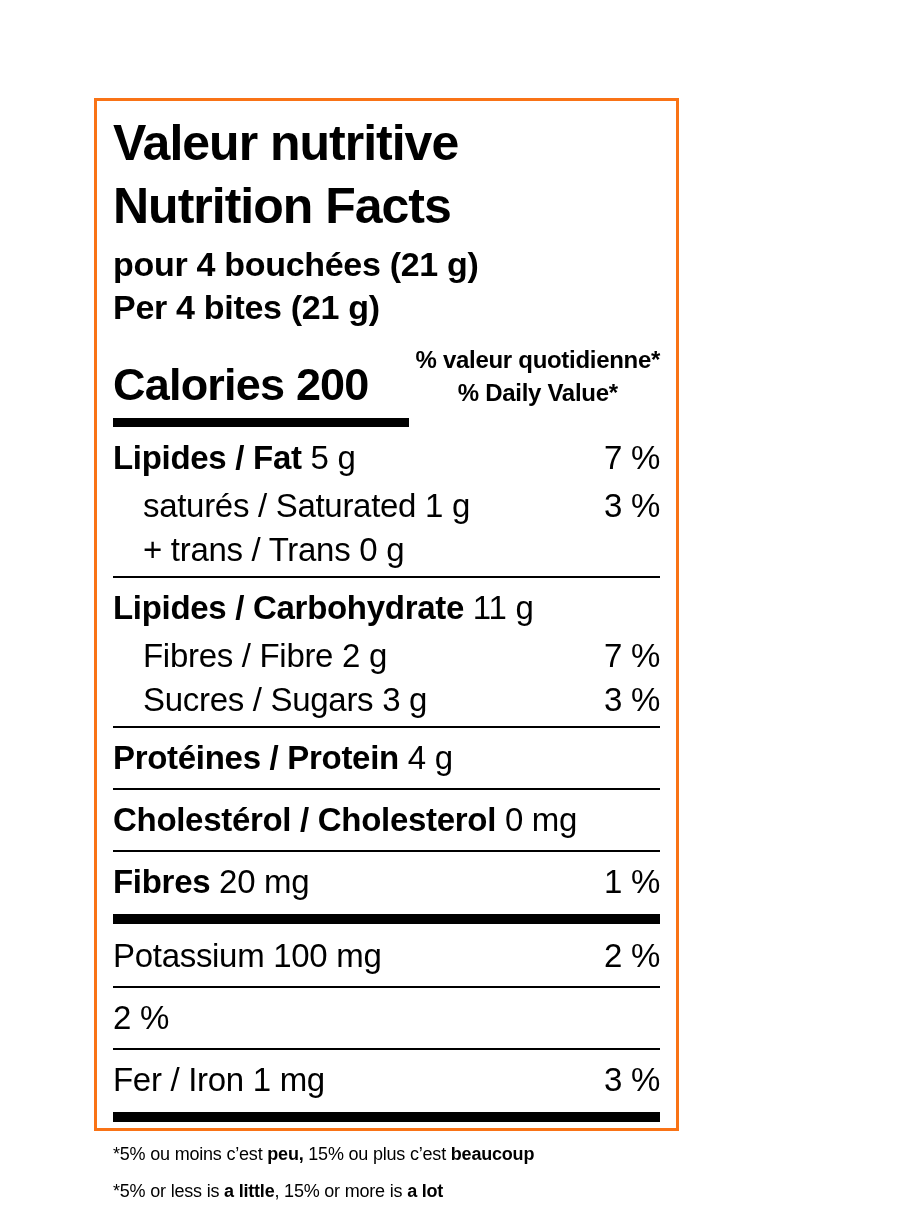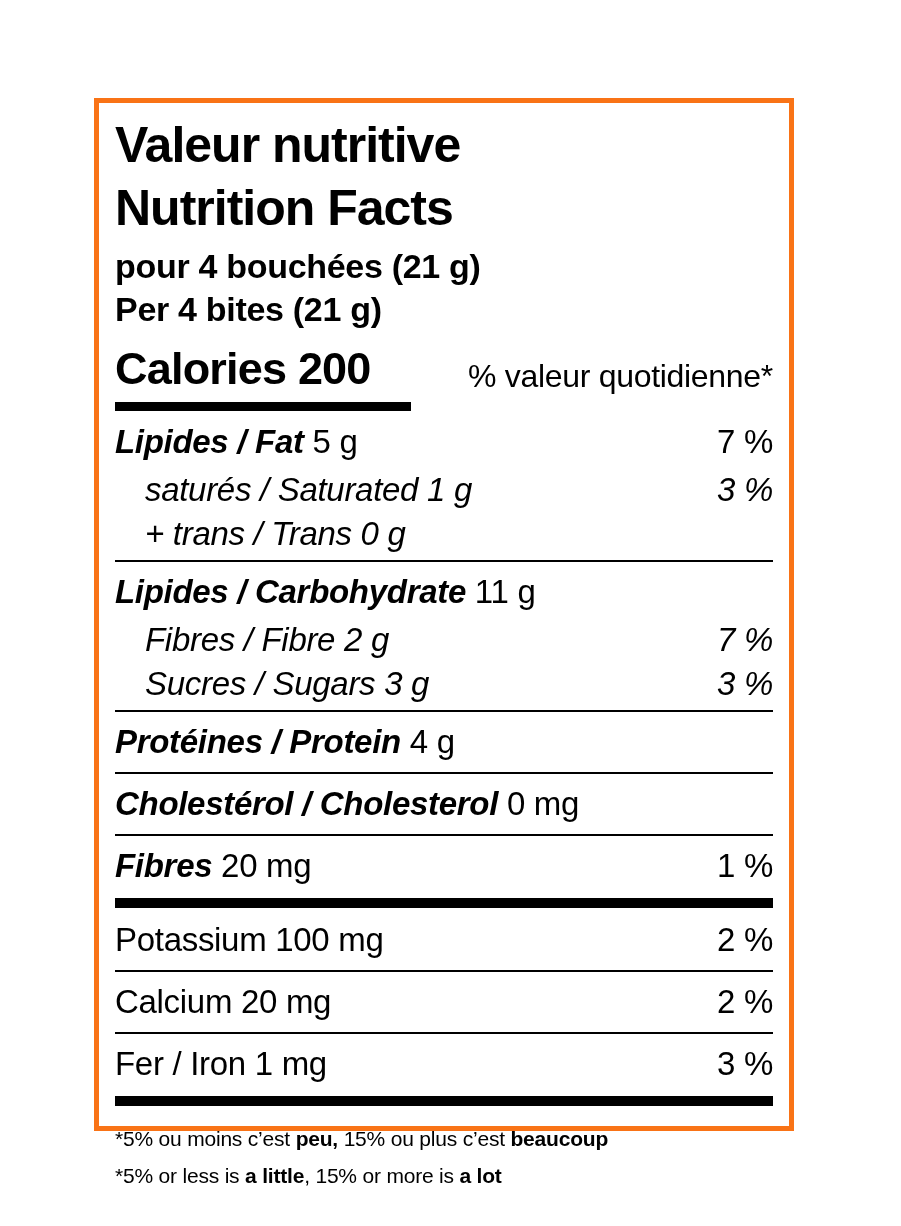--- a/index.html
+++ b/index.html
@@ -13,24 +13,24 @@
     position: relative;
     width: 901px;
     height: 1226px;
     background: #ffffff;
     overflow: hidden;
   }
   .nft {
     position: absolute;
     left: 94px;
     top: 98px;
-    width: 700px;
+    width: 585px;
     height: 1033px;
     box-sizing: border-box;
-    border: 5px solid #f97316;
+    border: 3px solid #f97316;
     padding: 0 16px;
     background: #fff;
   }
   .title {
     font-size: 50px;
     font-weight: 700;
     line-height: 63px;
     letter-spacing: -1px;
     margin-top: 11px;
   }
@@ -48,24 +48,24 @@
     margin-top: 14px;
   }
   .calories {
     font-size: 45px;
     font-weight: 700;
     letter-spacing: -0.8px;
     line-height: 48px;
     white-space: nowrap;
   }
   .dv-header {
-    font-size: 32px;
-    font-weight: 400;
+    font-size: 24px;
+    font-weight: 700;
     line-height: 33px;
-    text-align: left;
+    text-align: center;
     letter-spacing: -0.3px;
   }
   .calories-bar {
     width: 296px;
     height: 9px;
     background: #000;
     margin-top: 9px;
   }
   .rows {
     margin-top: 5px;
@@ -74,38 +74,37 @@
     display: flex;
     justify-content: space-between;
     align-items: baseline;
     font-size: 33px;
     line-height: 40px;
     letter-spacing: -0.3px;
     padding: 6px 0;
   }
   .nrow.sub {
     padding: 2px 0;
-    font-style: italic;
   }
   .nrow.sub .ntext { padding-left: 30px; }
   .ntext { font-weight: 400; white-space: nowrap; }
-  .ntext .b { font-weight: 700; font-style: italic; }
+  .ntext .b { font-weight: 700; }
   .ndv { font-weight: 400; white-space: nowrap; }
   .rule-thin {
     border-top: 2px solid #000;
     margin: 4px 0;
     height: 0;
   }
   .rule-thick {
     height: 10px;
     background: #000;
     margin: 6px 0;
   }
   .footnote {
-    font-size: 21px;
+    font-size: 18px;
     line-height: 37px;
     letter-spacing: -0.2px;
     margin-top: 14px;
   }
   .footnote .b { font-weight: 700; }
 </style>
 </head>
 <body>
 
 <div class="page">
@@ -118,20 +117,21 @@
 
     <div class="serving">
       <div>pour 4 bouchées (21 g)</div>
       <div>Per 4 bites (21 g)</div>
     </div>
 
     <div class="calories-row">
       <div class="calories">Calories 200</div>
       <div class="dv-header">
         <div>% valeur quotidienne*</div>
+        <div>% Daily Value*</div>
       </div>
     </div>
 
     <div class="calories-bar"></div>
 
     <div class="rows">
         <div class="nrow">
           <span class="ntext"><span class="b">Lipides / Fat</span><span> 5 g</span></span>
           <span class="ndv">7 %</span>
         </div>
@@ -167,21 +167,20 @@
           <span class="ntext"><span class="b">Fibres</span><span> 20 mg</span></span>
           <span class="ndv">1 %</span>
         </div>
         <div class="rule-thick"></div>
         <div class="nrow">
           <span class="ntext"><span>Potassium 100 mg</span></span>
           <span class="ndv">2 %</span>
         </div>
         <div class="rule-thin"></div>
         <div class="nrow">
-          <span class="ntext"><span>Calcium 20 mg</span></span>
           <span class="ndv">2 %</span>
         </div>
         <div class="rule-thin"></div>
         <div class="nrow">
           <span class="ntext"><span>Fer / Iron 1 mg</span></span>
           <span class="ndv">3 %</span>
         </div>
         <div class="rule-thick"></div>
       </div>
 

